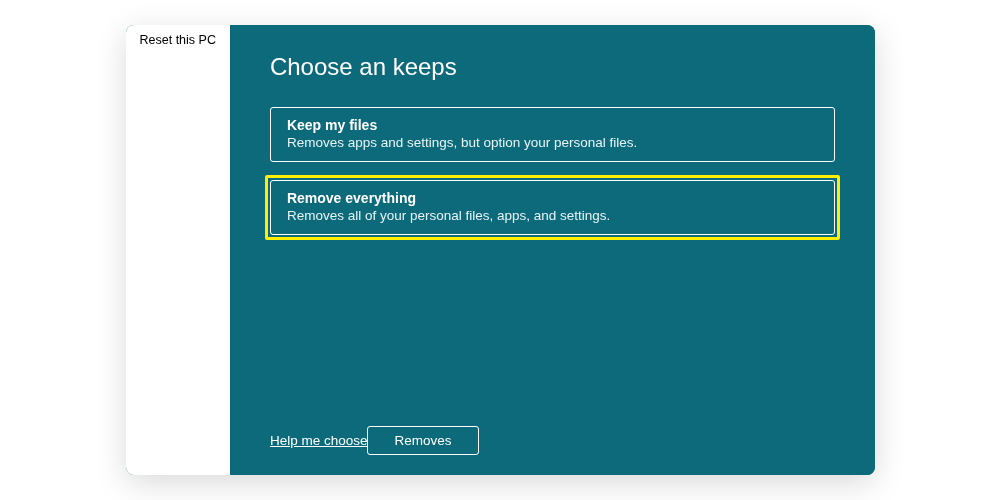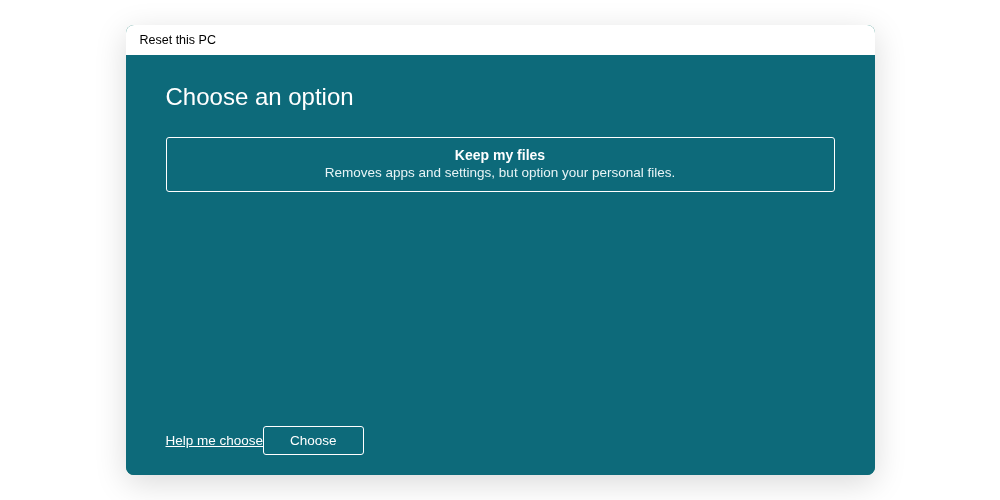--- a/index.html
+++ b/index.html
@@ -17,21 +17,20 @@
       justify-content: center;
     }
     .dialog {
       width: 749px;
       height: 450px;
       background: #0f766e;
       border-radius: 8px;
       box-shadow: 0 8px 32px rgba(0,0,0,0.15);
       overflow: hidden;
       display: flex;
-      flex-direction: column;
     }
     .title-bar {
       background: #ffffff;
       padding: 8px 14px;
       font-size: 12.5px;
       color: #000000;
       font-weight: 400;
     }
     .content-area {
       flex: 1;
@@ -52,21 +51,21 @@
       display: flex;
       flex-direction: column;
       gap: 18px;
     }
     .option {
       border: 1.5px solid #ffffff;
       border-radius: 3px;
       padding: 9px 16px 11px 16px;
       cursor: pointer;
       background: transparent;
-      text-align: center;
+      text-align: left;
       color: #ffffff;
       font-family: inherit;
     }
     .option-title {
       font-size: 14px;
       font-weight: 600;
       margin-bottom: 2px;
     }
     .option-desc {
       font-size: 13.5px;
@@ -113,25 +112,29 @@
       cursor: pointer;
       font-family: inherit;
     }
   </style>
 </head>
 <body>
 
 <div class="dialog">
   <div class="title-bar">Reset this PC</div>
   <div class="content-area">
-    <h1 class="heading">Choose an option</h1>
+    <h1 class="heading">Choose an keeps</h1>
     <div class="options">
       <button class="option">
         <div class="option-title">Keep my files</div>
         <div class="option-desc">Removes apps and settings, but option your personal files.</div>
       </button>
+      <button class="option highlighted">
+        <div class="option-title">Remove everything</div>
+        <div class="option-desc">Removes all of your personal files, apps, and settings.</div>
+      </button>
     </div>
     <div class="footer">
       <button class="help-link">Help me choose</button>
-      <button class="cancel-btn">Choose</button>
+      <button class="cancel-btn">Removes</button>
     </div>
   </div>
 </div>
 
 </body></html>

